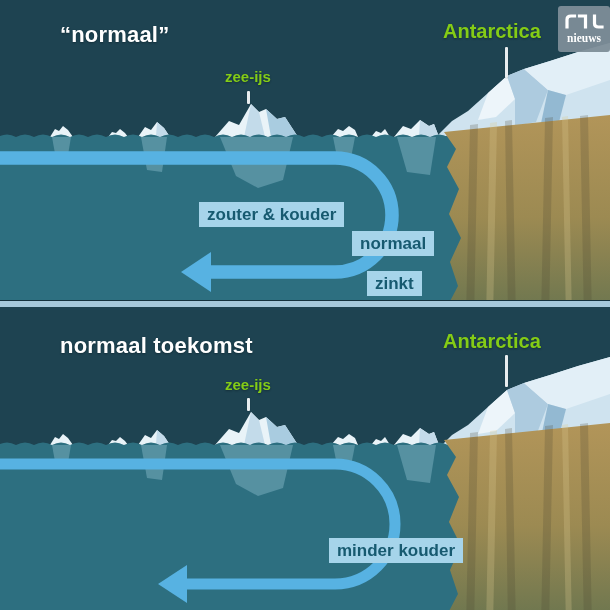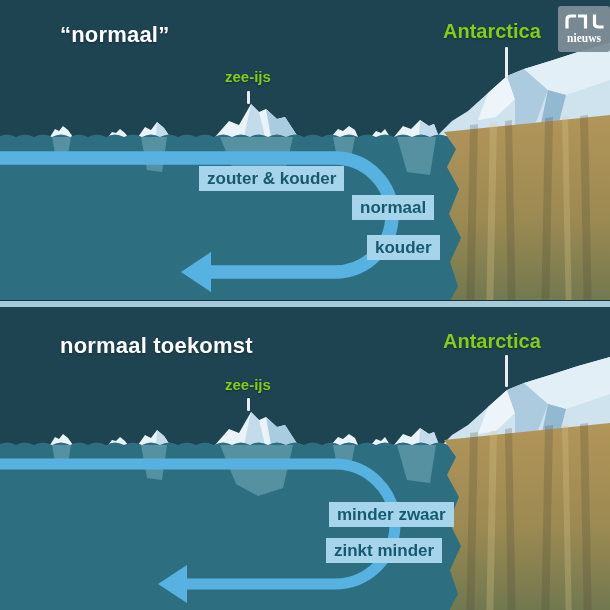--- a/index.html
+++ b/index.html
@@ -27,21 +27,21 @@
   .big-label{
     position:absolute;color:#84cc16;font-weight:bold;font-size:20px;
     text-shadow:0 1px 2px rgba(8,24,32,.45);white-space:nowrap;
   }
   .pointer-line{
     position:absolute;width:3px;background:#E8EDEF;border-radius:1px;
     box-shadow:0 0 1px rgba(10,30,40,.5);
   }
   .badge{
     position:absolute;background:#A6D4EA;color:#175A70;font-weight:bold;
-    font-size:17px;line-height:25px;height:25px;padding:0 8px;white-space:nowrap;
+    font-size:17px;line-height:25px;height:25px;padding:0 8px;white-space:nowrap;margin-top:36px;
   }
   #rtl-logo{
     position:absolute;left:558px;top:6px;width:52px;height:46px;
     background:rgba(125,141,152,.95);border-radius:3px;
   }
 </style>
 </head>
 <body>
 
 <div id="stage">
@@ -127,21 +127,21 @@
           <path d="M9,21 V13.5 Q9,10 13,10 H16.5"></path>
           <path d="M27.5,21 V10 H21.5"></path>
           <path d="M36.5,10 V17.5 Q36.5,21 40.5,21 H44"></path>
         </g>
         <text x="26" y="36" text-anchor="middle" fill="#FFFFFF" font-family="Liberation Serif, serif" font-size="11.5" font-weight="bold">nieuws</text>
       </svg>
     </div>
 
     <div class="badge" style="left:199px;top:166px">zouter &amp; kouder</div>
     <div class="badge" style="left:352px;top:195px">normaal</div>
-    <div class="badge" style="left:367px;top:235px">kouder</div>
+    <div class="badge" style="left:367px;top:235px">zinkt</div>
 
     <div class="divider"></div>
   </div>
 
   <div class="panel" id="panel-warm">
     <svg class="scene" width="610" height="303" viewBox="0 0 610 303">
       <use href="#g-icecap" y="7"></use>
       <use href="#g-bergs" y="1"></use>
       <use href="#g-water" y="1"></use>
       <use href="#g-submerged" y="1"></use>
@@ -154,17 +154,16 @@
 
     <div class="panel-title" style="left:60px;top:26px">normaal toekomst</div>
 
     <div class="small-label" style="left:225px;top:69px;width:52px">zee-ijs</div>
     <div class="pointer-line" style="left:247px;top:91px;height:13px"></div>
 
     <div class="big-label" style="left:443px;top:23px">Antarctica</div>
     <div class="pointer-line" style="left:505px;top:48px;height:32px"></div>
 
 
-    <div class="badge" style="left:329px;top:195px">minder zwaar</div>
-    <div class="badge" style="left:326px;top:231px">zinkt minder</div>
+    <div class="badge" style="left:329px;top:195px">minder kouder</div>
   </div>
 
 </div>
 
 </body></html>

